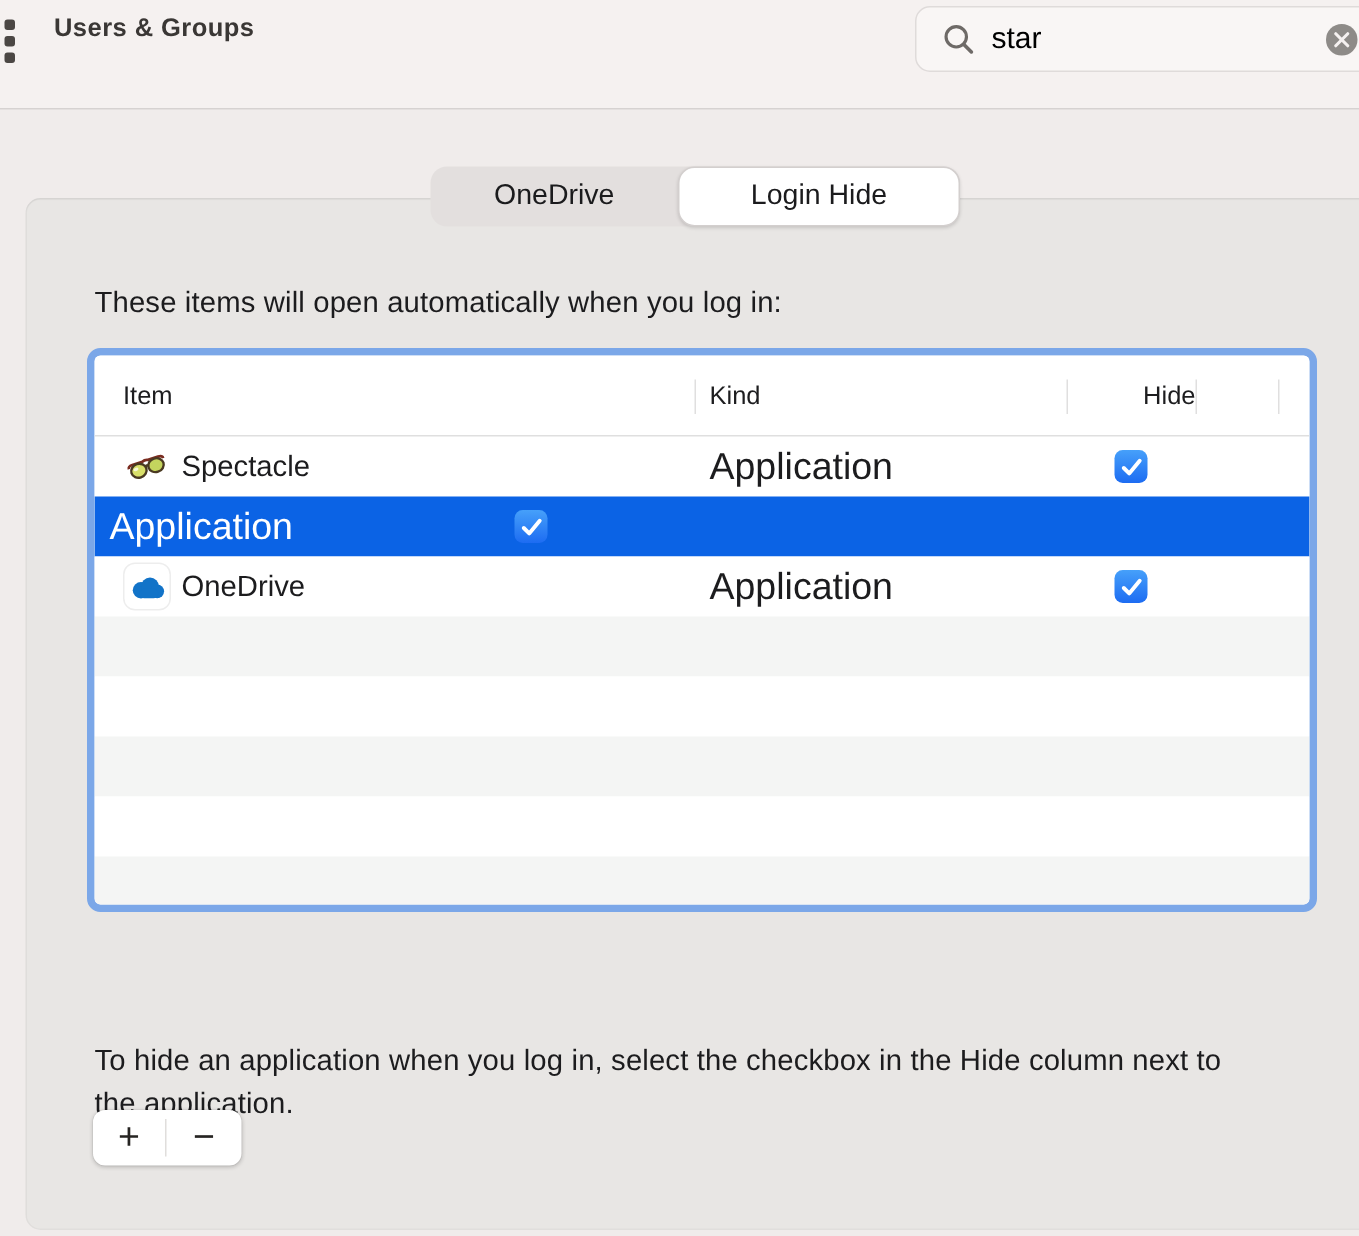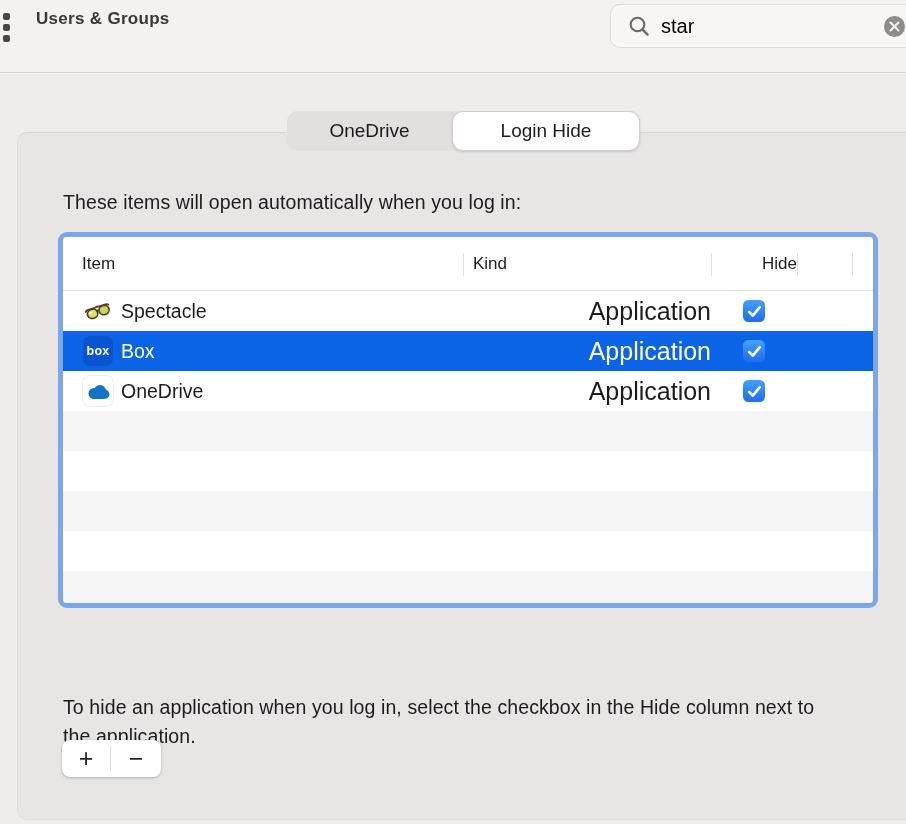--- a/index.html
+++ b/index.html
@@ -96,21 +96,21 @@
   .th.item { width: 400px; padding-left: 19px; }
   .th.kind { width: 248px; padding-left: 10px; }
   .th.hide { width: 86px; text-align: right; padding-left: 45px; }
   .col-sep {
     position: absolute; top: 16px; width: 1px; height: 23px; background: #E0DFDF;
   }
   .sep1 { left: 400px; } .sep2 { left: 648px; } .sep3 { left: 734px; } .sep4 { left: 789px; }
 
   .trow {
     height: 40px; display: flex; align-items: center;
-    background: #FFFFFF; cursor: default; text-align: right;
+    background: #FFFFFF; cursor: default;
   }
   .trow.selected { background: #0B63E5; color: #FFFFFF; }
   .cell-item { width: 400px; display: flex; align-items: center; }
   .app-icon { width: 30px; height: 30px; margin-left: 20px; margin-right: 8px; flex: 0 0 auto; }
   .row-label { font-size: 19.5px; }
   .cell-kind { width: 248px; padding-left: 10px; font-size: 25px; }
   .cell-hide { width: 86px; display: flex; justify-content: center; }
 
   .box-tile {
     border-radius: 7px; background: #0A55CF;
@@ -224,24 +224,20 @@
     <div class="cell-hide">
       <span class="checkbox">
         <svg width="15" height="13" viewBox="0 0 15 13">
           <polyline points="2.2,7 5.8,10.6 12.8,2.2" fill="none" stroke="#FFFFFF" stroke-width="2.6" stroke-linecap="round" stroke-linejoin="round"></polyline>
         </svg>
       </span>
     </div>
   </div>
 
   <div class="trow selected">
-    <div class="cell-item">
-      <span class="app-icon box-tile">box</span>
-      <span class="row-label">Box</span>
-    </div>
     <div class="cell-kind">Application</div>
     <div class="cell-hide">
       <span class="checkbox">
         <svg width="15" height="13" viewBox="0 0 15 13">
           <polyline points="2.2,7 5.8,10.6 12.8,2.2" fill="none" stroke="#FFFFFF" stroke-width="2.6" stroke-linecap="round" stroke-linejoin="round"></polyline>
         </svg>
       </span>
     </div>
   </div>
 

